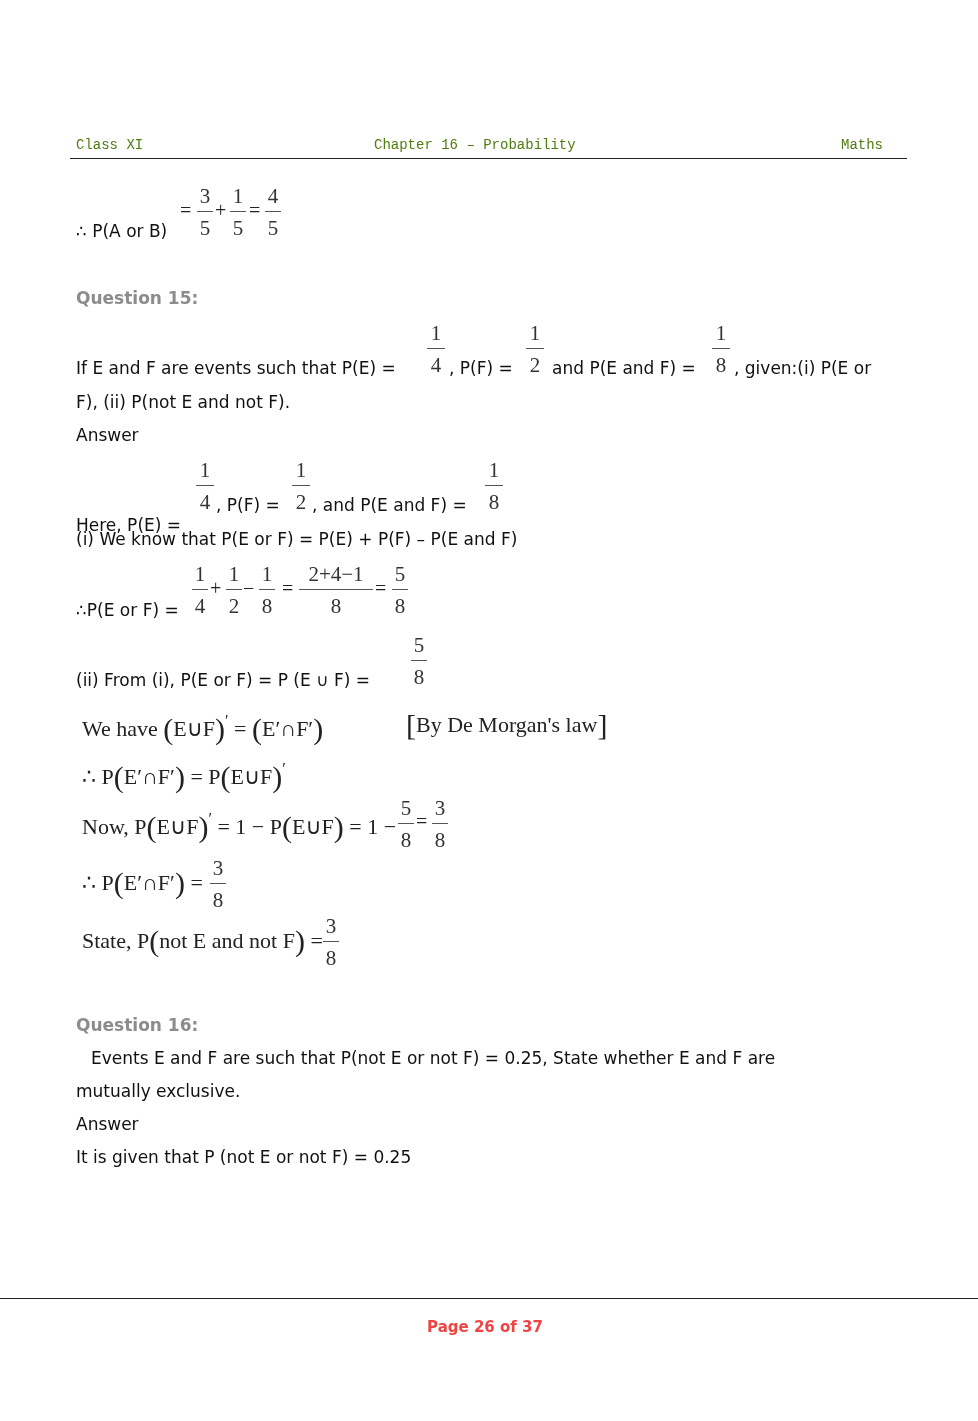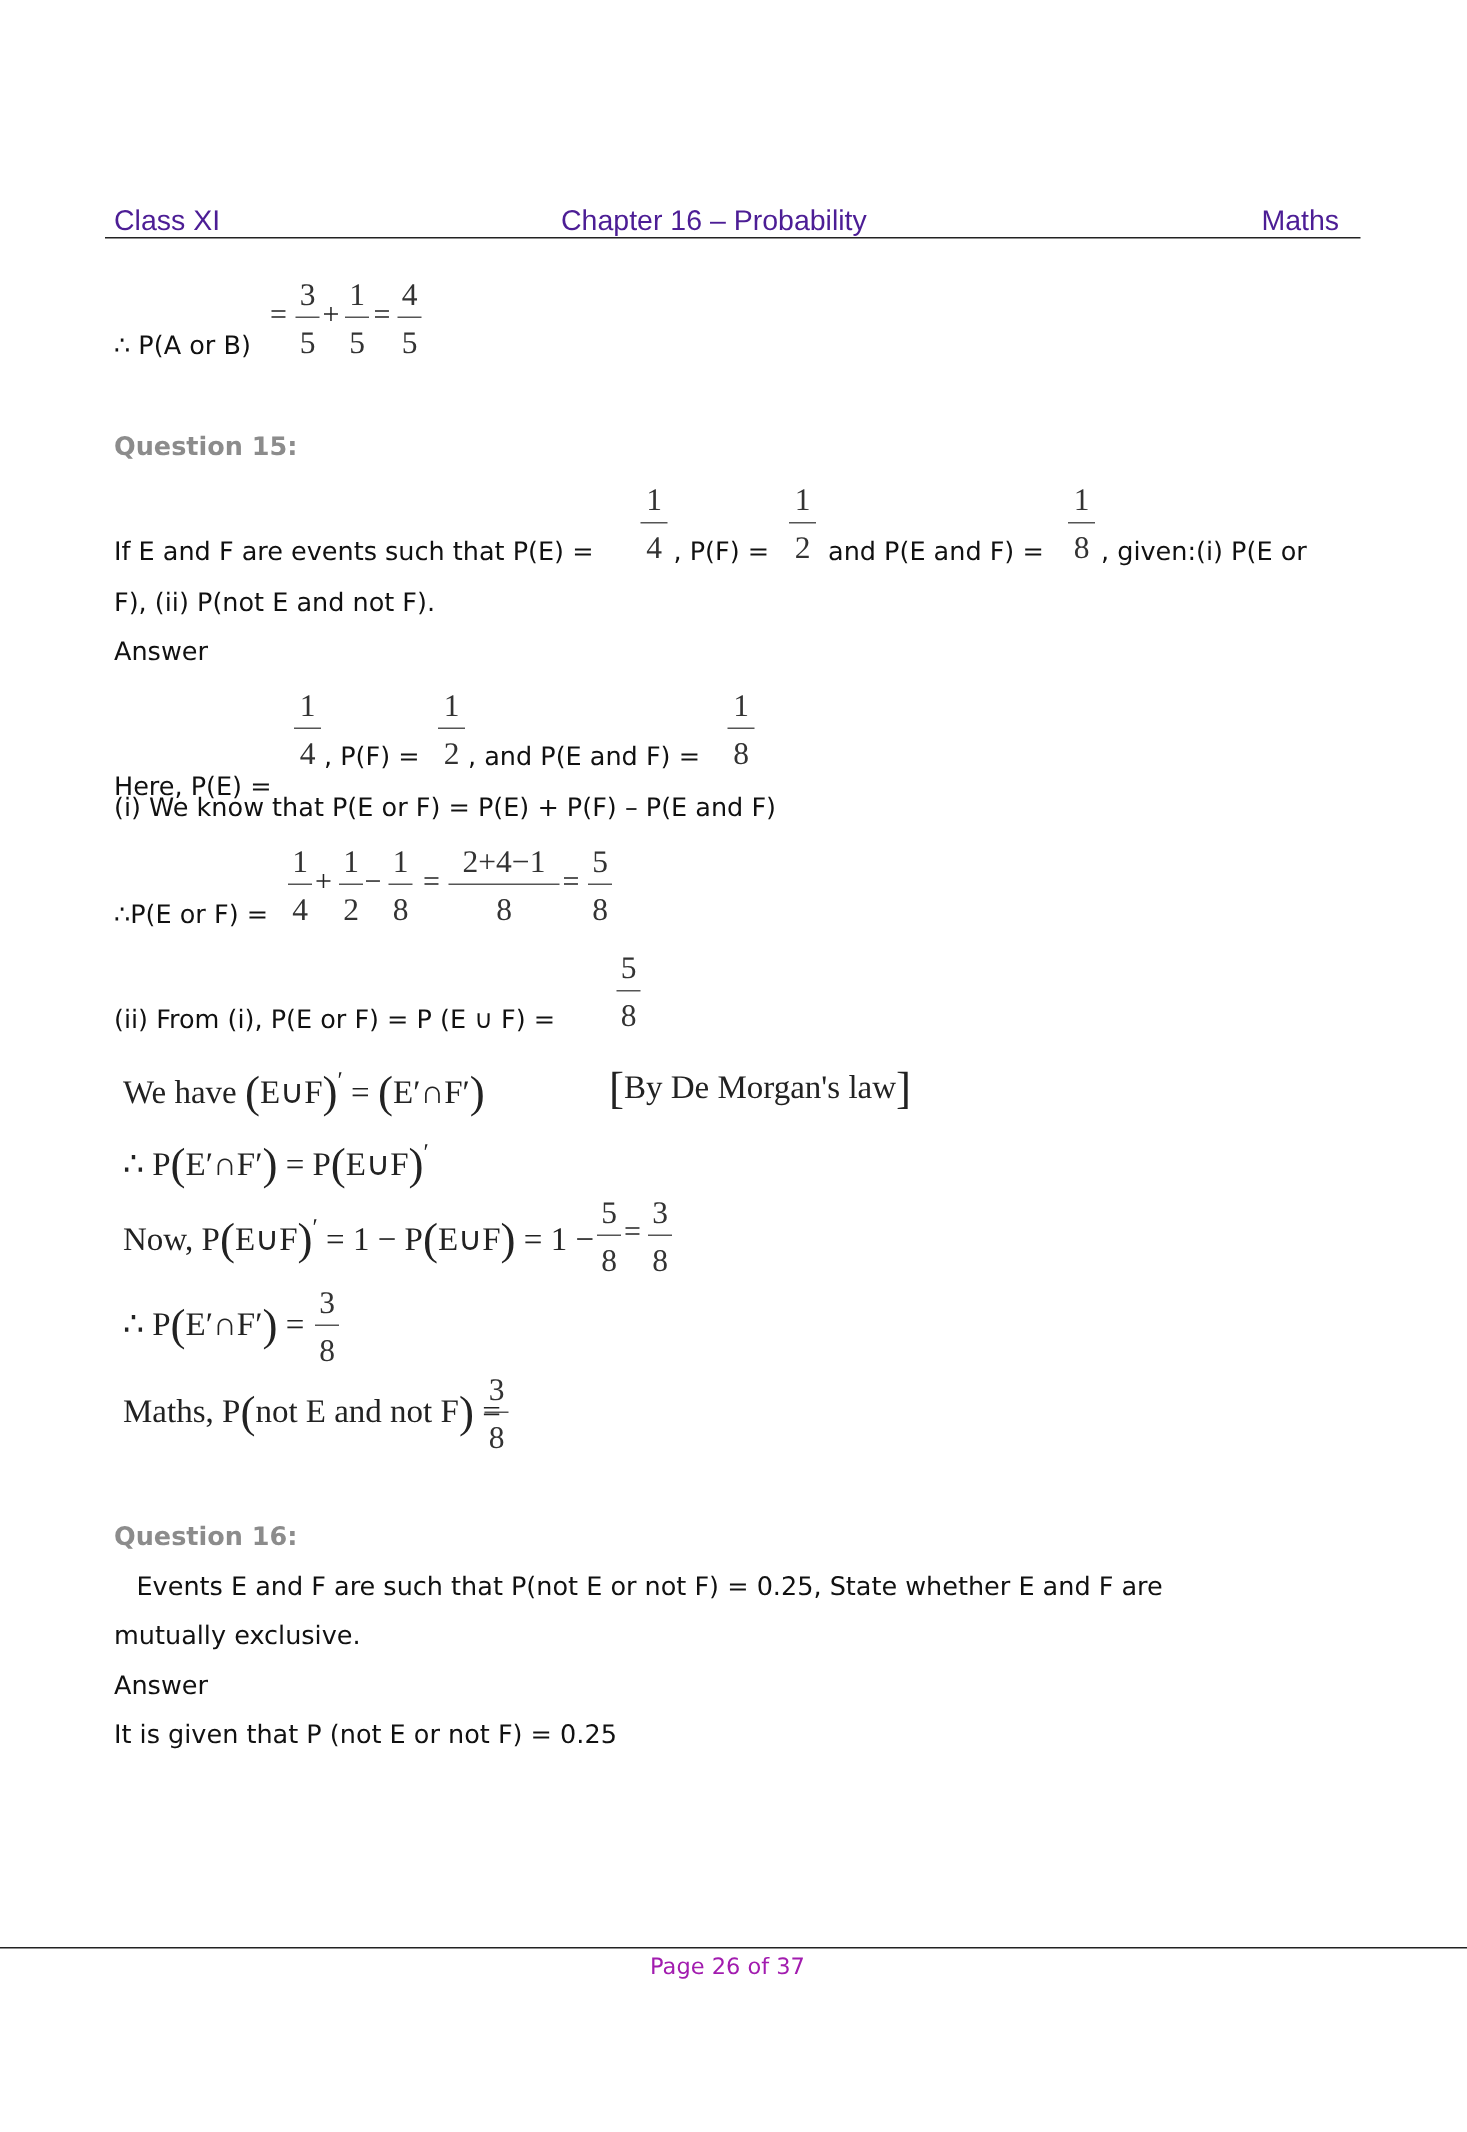--- a/index.html
+++ b/index.html
@@ -1,29 +1,29 @@
 <!DOCTYPE html>
 <html><head>
 <meta charset="utf-8">
 <style>
   html, body { margin:0; padding:0; background:#ffffff; }
   body { width:978px; height:1421px; position:relative; overflow:hidden; color:#111; font-family:"DejaVu Sans", sans-serif; }
   .abs { position:absolute; }
   .sans { font-family:"DejaVu Sans", sans-serif; font-size:17px; }
-  .hdr { font-family:Liberation Sans, sans-serif; font-size:19px; color:#4c1d95; }
+  .hdr { font-family:Liberation Mono, monospace; font-size:14px; color:#4d7c0f; }
   .hline { position:absolute; left:70px; width:837px; top:158px; height:0; border-top:1.5px solid #222; }
   .fline { position:absolute; left:0; width:978px; top:1298px; height:0; border-top:1.5px solid #222; }
   .qhead { font-family:"DejaVu Sans", sans-serif; font-weight:bold; font-size:17px; color:#8c8c8c; }
   .frac { position:absolute; font-family:"Liberation Serif", serif; font-size:21px; color:#333; text-align:center; }
   .frac .n, .frac .d { display:block; line-height:22px; }
   .frac .bar { display:block; height:0; border-top:1px solid #555; margin:4px 0 5px 0; }
   .mline { font-family:"Liberation Serif", serif; font-size:22px; color:#222; white-space:nowrap; }
   .big { font-size:30px; line-height:20px; vertical-align:-3px; font-weight:lighter; }
   .sup { font-size:16px; vertical-align:10px; }
-  .footer { font-family:"DejaVu Sans", sans-serif; font-weight:normal; font-size:15px; color:#a21caf; }
+  .footer { font-family:"DejaVu Sans", sans-serif; font-weight:bold; font-size:15px; color:#ef4444;margin-top:16px; }
 </style>
 </head>
 <body>
 
 <div class="abs hdr" style="left:76px; top:137px;">Class XI</div>
 <div class="abs hdr" style="left:374px; top:137px;">Chapter 16 – Probability</div>
 <div class="abs hdr" style="left:841px; top:137px;">Maths</div>
 <div class="hline"></div>
 
 <div class="abs sans" style="left:76px; top:221px;">∴ P(A or B)</div>
@@ -169,21 +169,21 @@
   <span>∴ P</span><span class="big">(</span><span>E′∩F′</span><span class="big">)</span>
   <span>=</span>
 </div>
 <div class="frac" style="left:210px; top:857px; width:16px;">
     <span class="n">3</span>
     <span class="bar"></span>
     <span class="d">8</span>
   </div>
 
 <div class="abs mline" style="left:82px; top:928px;">
-  <span>Maths, P</span><span class="big">(</span><span>not E and not F</span><span class="big">)</span>
+  <span>State, P</span><span class="big">(</span><span>not E and not F</span><span class="big">)</span>
   <span>=</span>
 </div>
 <div class="frac" style="left:323px; top:915px; width:16px;">
     <span class="n">3</span>
     <span class="bar"></span>
     <span class="d">8</span>
   </div>
 
 <div class="abs qhead" style="left:76px; top:1015px;">Question 16:</div>
 <div class="abs sans" style="left:76px; top:1048px; white-space:nowrap;margin-left:15px;">Events E and F are such that P(not E or not F) = 0.25, State whether E and F are</div>

